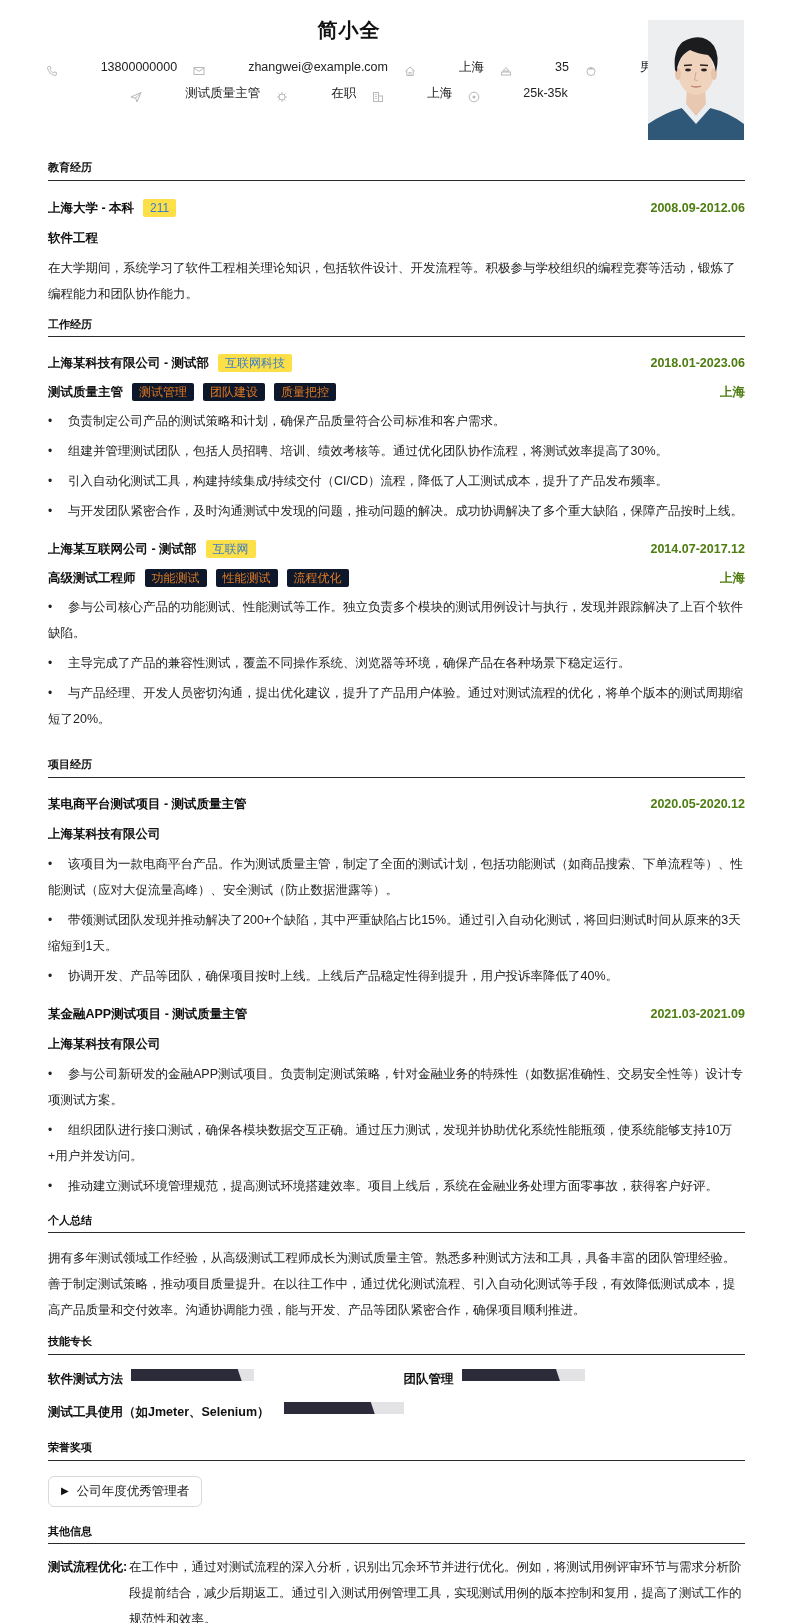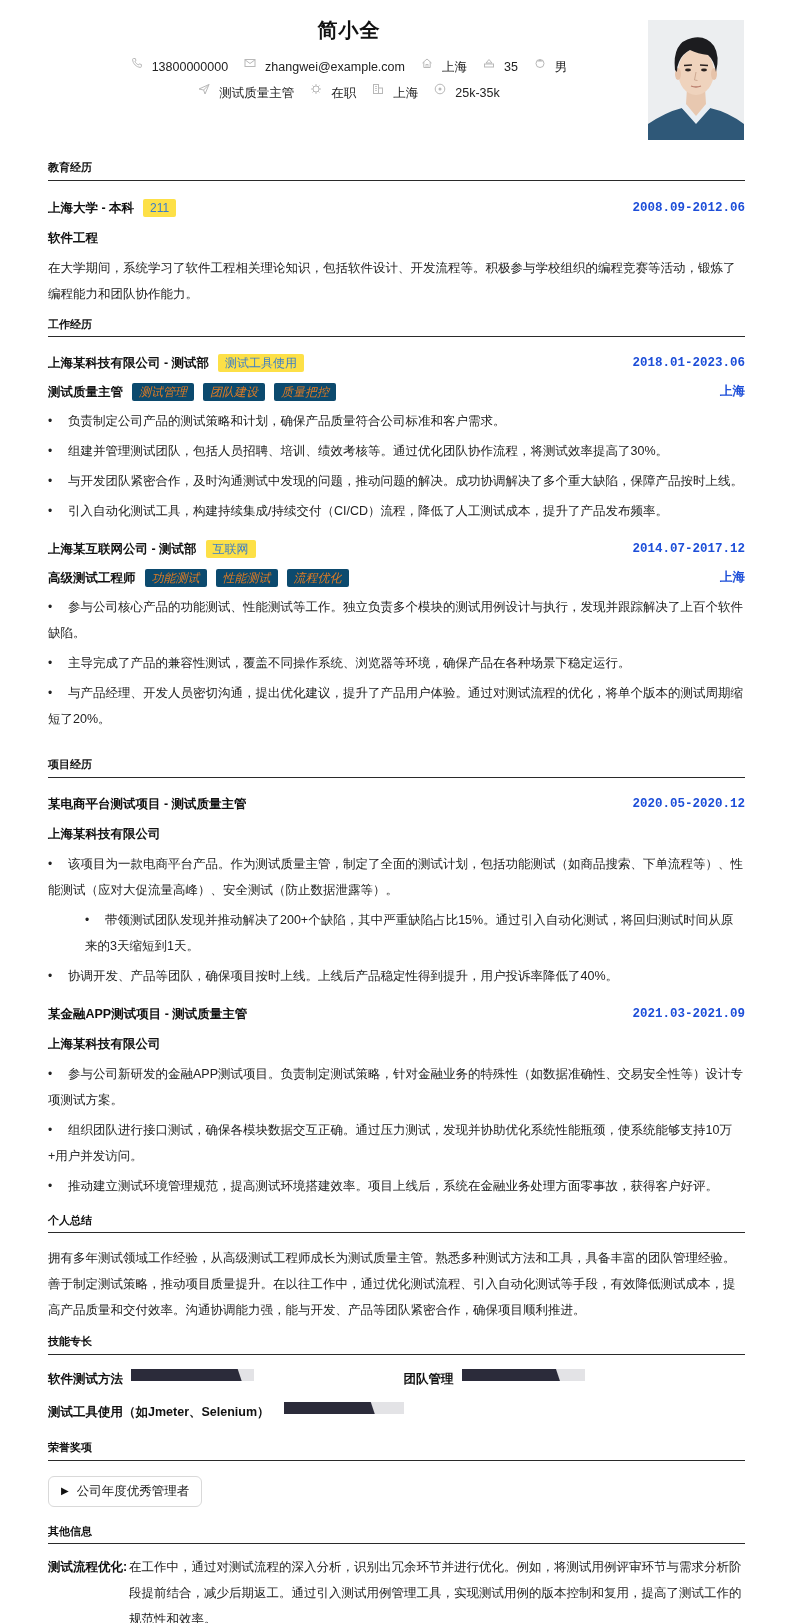--- a/index.html
+++ b/index.html
@@ -19,44 +19,44 @@
     text-align: center; font-size: 20px; font-weight: bold; color: #111;
     letter-spacing: 1px;
   }
   .info-row {
     position: absolute; left: 0; right: 95px;
     display: flex; justify-content: center; align-items: center;
     font-size: 12.5px; color: #222; white-space: nowrap;
   }
   .info-row.r1 { top: 57px; }
   .info-row.r2 { top: 83px; }
-  .info-item { display: inline-flex; align-items: flex-start; margin: 0 8px; }
+  .info-item { display: inline-flex; align-items: flex-end; margin: 0 8px; gap: 34px; }
   .info-icon { display: inline-block; width: 12px; height: 12px; margin-right: 9px; color: #b8b8b8; }
   .info-icon svg { width: 12px; height: 12px; display: block; }
   .photo {
     position: absolute; right: 1px; top: 20px; width: 96px; height: 120px;
     background: #eef0f2; overflow: hidden;
   }
 
   
   .section { margin-top: 0; }
   .section-title {
     font-size: 11px; font-weight: bold; color: #111;
     padding-bottom: 3px; border-bottom: 1.5px solid #2a2a2a;
     line-height: 1.6;
   }
   .row-between { display: flex; justify-content: space-between; align-items: center; }
   .entry-title { font-weight: bold; font-size: 12.5px; color: #111; display: flex; align-items: center; }
-  .entry-date { font-weight: bold; font-size: 12.5px; color: #1d4ed8; font-family: Liberation Mono, monospace; }
+  .entry-date { font-weight: bold; font-size: 12.5px; color: #4d7c0f; }
   .tag {
     display: inline-block; font-size: 12px; font-weight: normal;
     padding: 0 7px; margin-left: 9px; line-height: 18px; border-radius: 2px;
   }
   .tag.blue { background: #fde047; color: #3a7cc9; }
-  .tag.orange { background: #0c4a6e; color: #e07b23; font-style: italic; }
+  .tag.orange { background: #0f172a; color: #e07b23; }
   .para { font-size: 12.5px; color: #222; line-height: 26px; }
   ul.bullets { list-style: none; }
   ul.bullets li { position: relative; padding-left: 0; font-size: 12.5px; color: #222; line-height: 26px; }
   ul.bullets li .dot { display: inline-block; width: 20px; font-size: 12px; }
 
   
   .skills-grid { display: grid; grid-template-columns: 1fr 1fr; column-gap: 0; }
   .skill { display: flex; height: 20px; }
   .skill-label { font-weight: bold; font-size: 12.5px; color: #111; margin-right: 8px; white-space: nowrap; }
   .skill-bar { position: relative; height: 12px; background: #e3e3e6; }
@@ -216,38 +216,38 @@
     </div>
   </div>
 
   <div class="section" style="margin-top:9px;">
     <div class="section-title">工作经历</div>
 
     <div style="margin-top:13px;">
       <div class="row-between" style="height:26px;">
         <div class="entry-title">
           <span>上海某科技有限公司 - 测试部</span>
-          <span class="tag blue">测试工具使用</span>
+          <span class="tag blue">互联网科技</span>
         </div>
         <div class="entry-date">2018.01-2023.06</div>
       </div>
       <div class="row-between" style="height:26px;margin-top:3px;">
         <div class="entry-title">
           <span>测试质量主管</span>
           <span class="tag orange">测试管理</span>
           <span class="tag orange">团队建设</span>
           <span class="tag orange">质量把控</span>
         </div>
         <div class="entry-date">上海</div>
       </div>
       <ul class="bullets" style="margin-top:3px;">
         <li><span class="dot">•</span><span>负责制定公司产品的测试策略和计划，确保产品质量符合公司标准和客户需求。</span></li>
         <li style="margin-top:4px;"><span class="dot">•</span><span>组建并管理测试团队，包括人员招聘、培训、绩效考核等。通过优化团队协作流程，将测试效率提高了30%。</span></li>
+        <li style="margin-top:4px;"><span class="dot">•</span><span>引入自动化测试工具，构建持续集成/持续交付（CI/CD）流程，降低了人工测试成本，提升了产品发布频率。</span></li>
         <li style="margin-top:4px;"><span class="dot">•</span><span>与开发团队紧密合作，及时沟通测试中发现的问题，推动问题的解决。成功协调解决了多个重大缺陷，保障产品按时上线。</span></li>
-        <li style="margin-top:4px;"><span class="dot">•</span><span>引入自动化测试工具，构建持续集成/持续交付（CI/CD）流程，降低了人工测试成本，提升了产品发布频率。</span></li>
       </ul>
     </div>
 
     <div style="margin-top:12px;">
       <div class="row-between" style="height:26px;">
         <div class="entry-title">
           <span>上海某互联网公司 - 测试部</span>
           <span class="tag blue">互联网</span>
         </div>
         <div class="entry-date">2014.07-2017.12</div>
@@ -273,21 +273,21 @@
     <div class="section-title">项目经历</div>
 
     <div style="margin-top:13px;">
       <div class="row-between" style="height:26px;">
         <div class="entry-title">某电商平台测试项目 - 测试质量主管</div>
         <div class="entry-date">2020.05-2020.12</div>
       </div>
       <div class="entry-title" style="margin-top:4px;height:26px;">上海某科技有限公司</div>
       <ul class="bullets" style="margin-top:4px;">
         <li><span class="dot">•</span><span>该项目为一款电商平台产品。作为测试质量主管，制定了全面的测试计划，包括功能测试（如商品搜索、下单流程等）、性能测试（应对大促流量高峰）、安全测试（防止数据泄露等）。</span></li>
-        <li style="margin-top:4px;margin-left:37px;"><span class="dot">•</span><span>带领测试团队发现并推动解决了200+个缺陷，其中严重缺陷占比15%。通过引入自动化测试，将回归测试时间从原来的3天缩短到1天。</span></li>
+        <li style="margin-top:4px;"><span class="dot">•</span><span>带领测试团队发现并推动解决了200+个缺陷，其中严重缺陷占比15%。通过引入自动化测试，将回归测试时间从原来的3天缩短到1天。</span></li>
         <li style="margin-top:4px;"><span class="dot">•</span><span>协调开发、产品等团队，确保项目按时上线。上线后产品稳定性得到提升，用户投诉率降低了40%。</span></li>
       </ul>
     </div>
 
     <div style="margin-top:12px;">
       <div class="row-between" style="height:26px;">
         <div class="entry-title">某金融APP测试项目 - 测试质量主管</div>
         <div class="entry-date">2021.03-2021.09</div>
       </div>
       <div class="entry-title" style="margin-top:4px;height:26px;">上海某科技有限公司</div>

